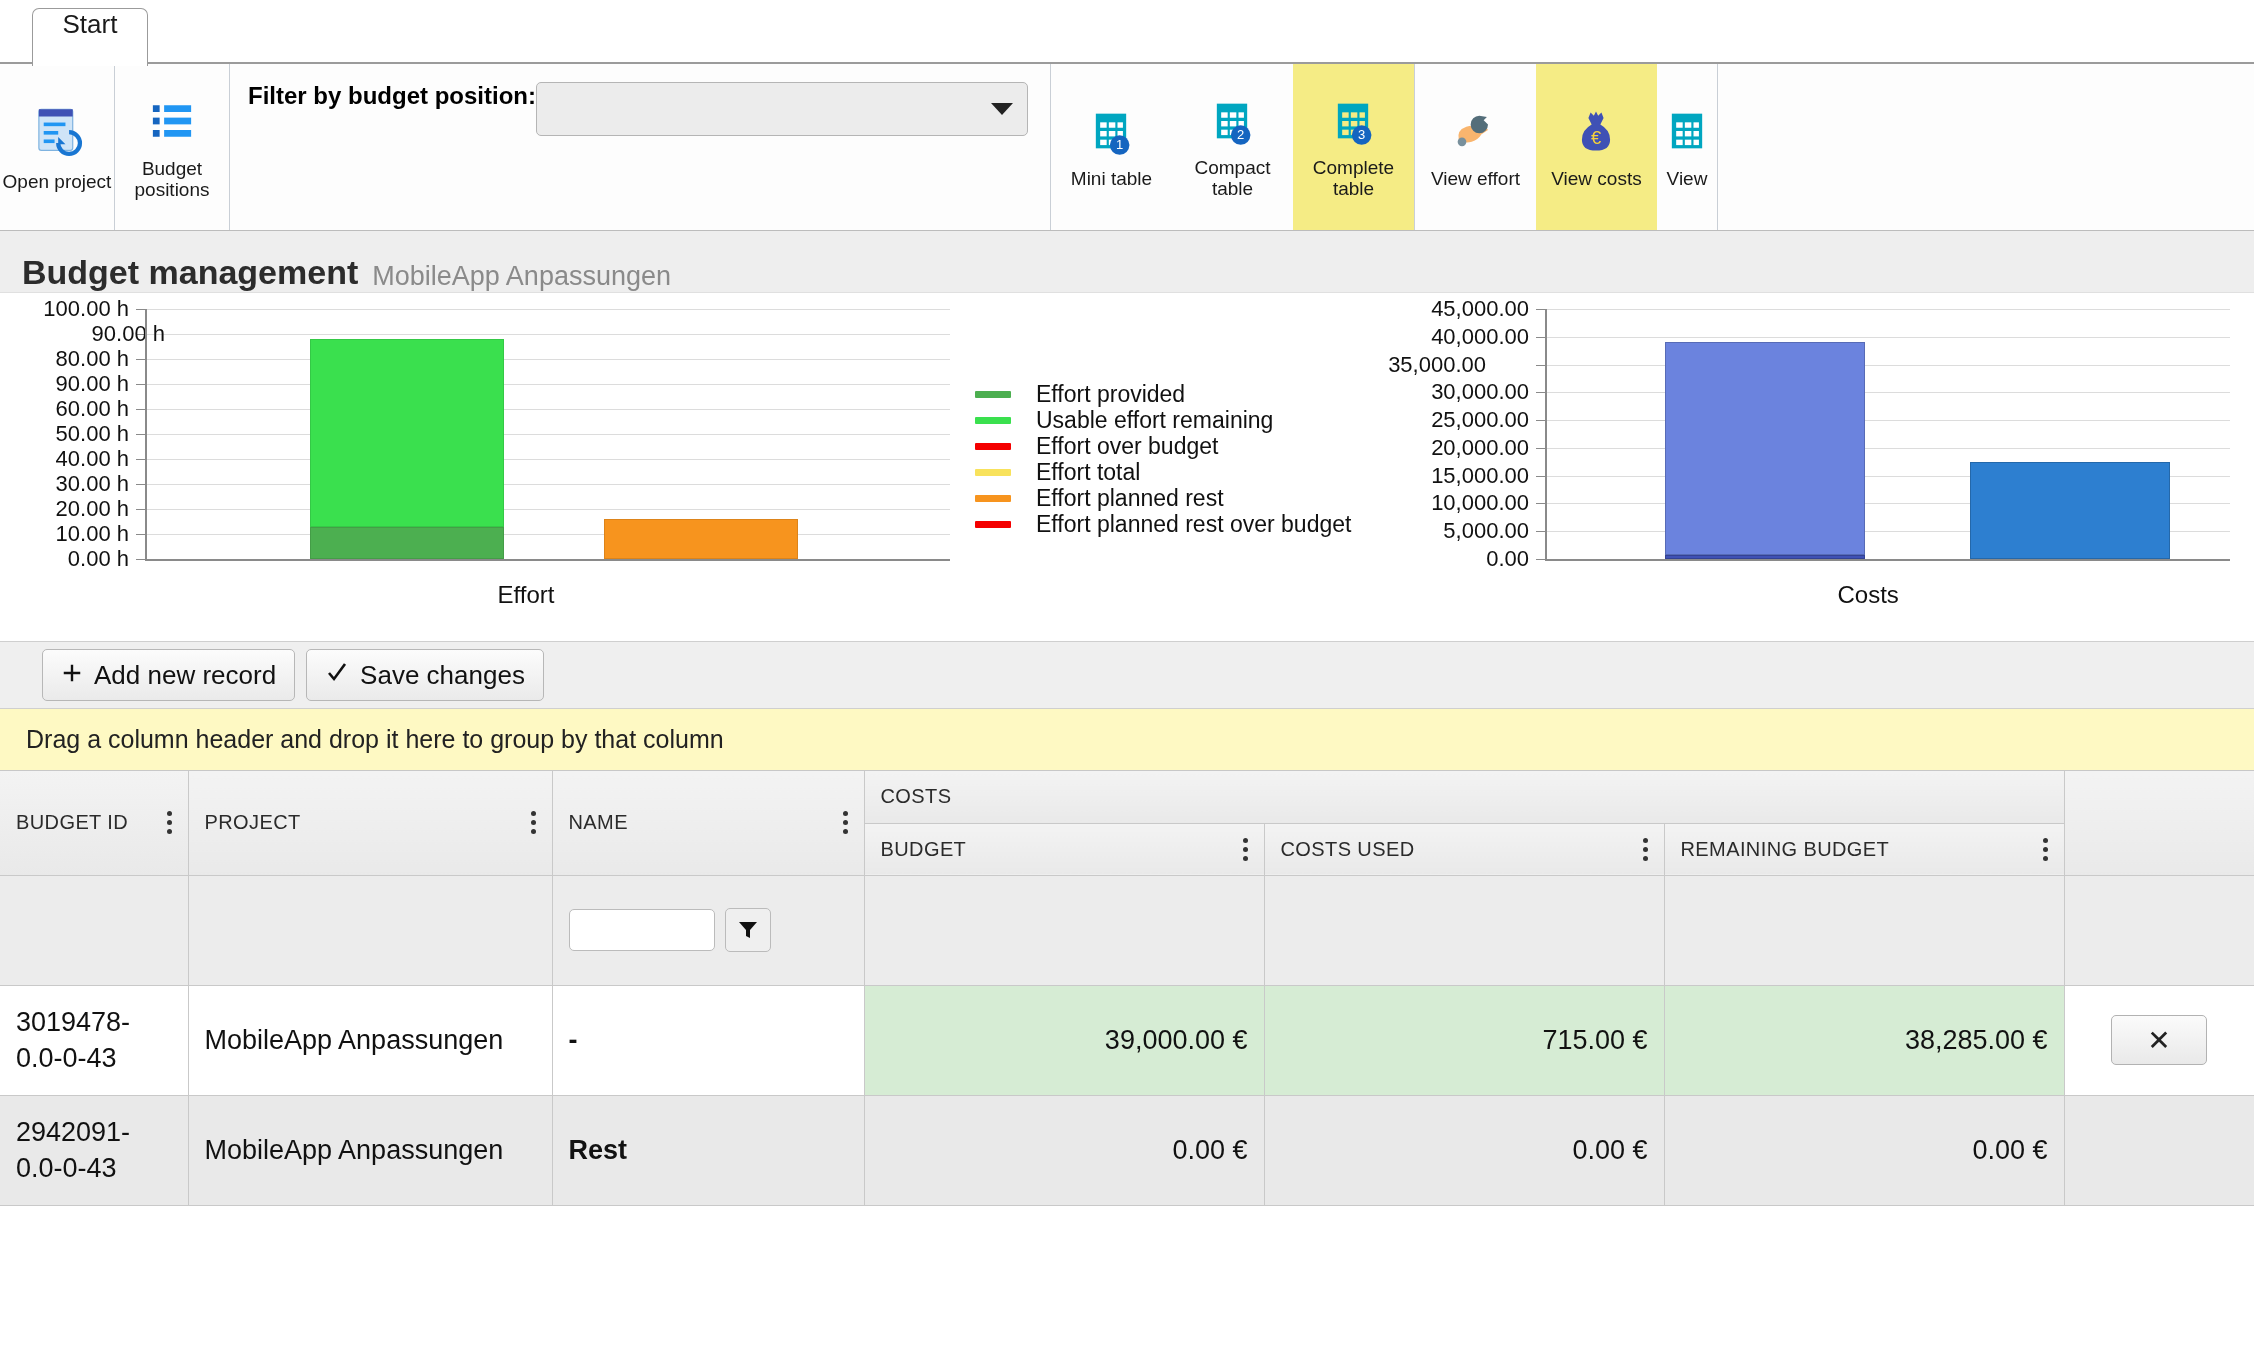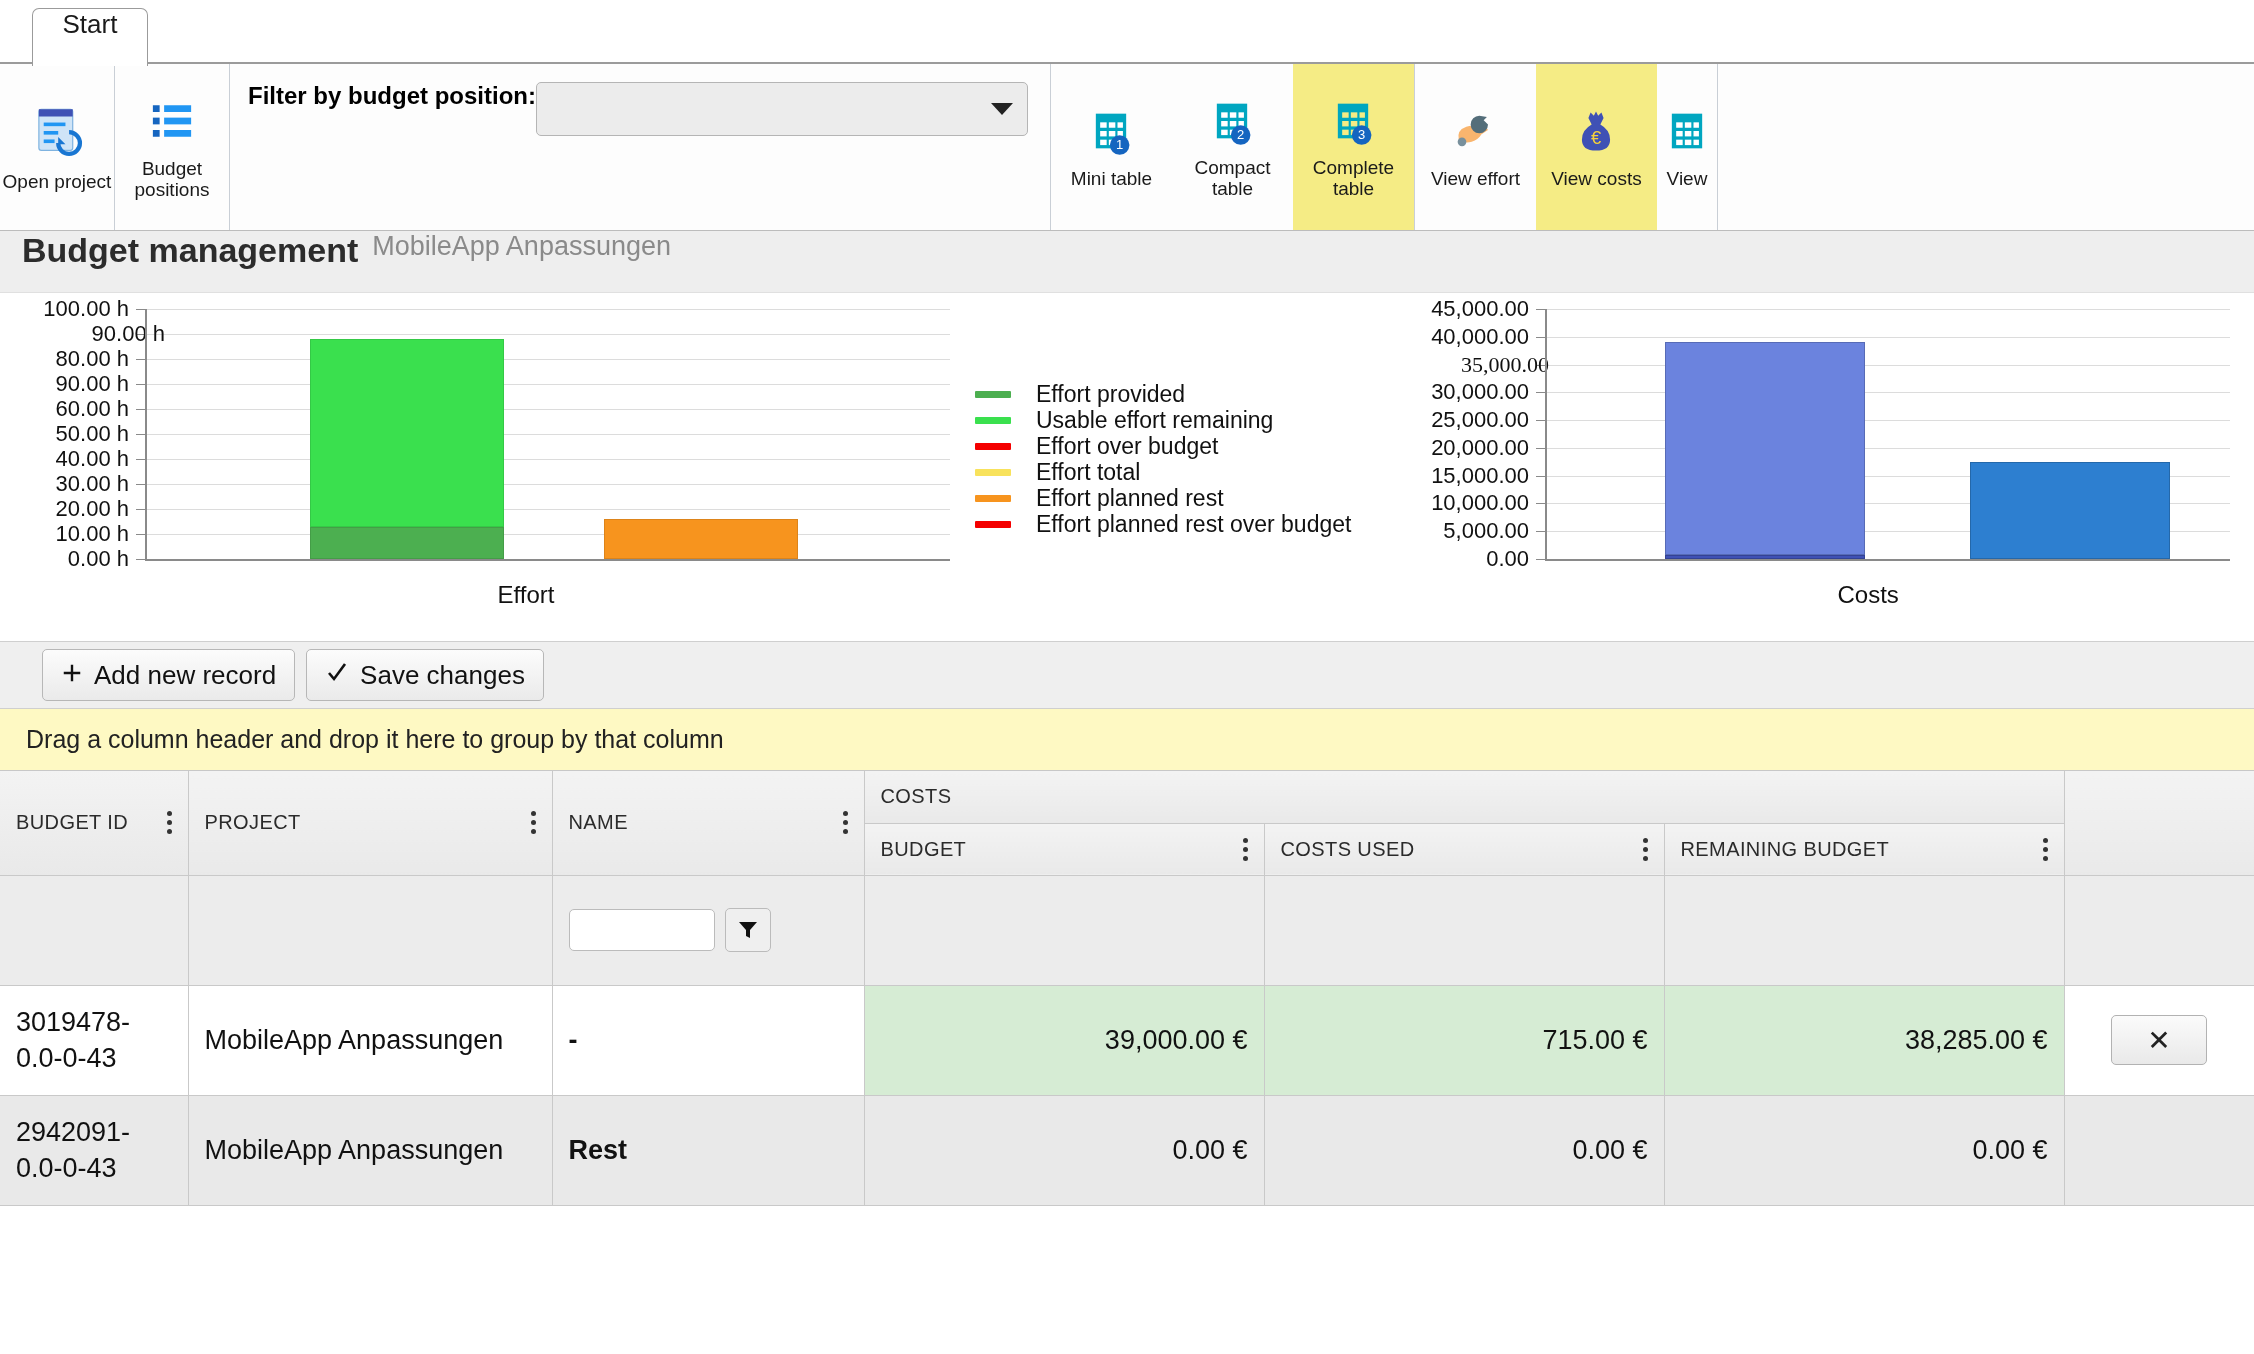--- a/index.html
+++ b/index.html
@@ -99,21 +99,21 @@
     display:flex;align-items:center;justify-content:center;cursor:pointer;
   }
 
   
   .ic { display:block; }
 
   
   .titlebar {
     height: 62px;
     background: #eeeeee;
-    display:flex; align-items:flex-start;
+    display:flex; align-items:flex-end;
     padding-left: 22px;
     gap: 14px;
     border-bottom: 1px solid #e0e0e0;
   }
   .titlebar .t1 { font-size: 34px; font-weight: bold; color:#2c2c2c; }
   .titlebar .t2 { font-size: 27px; color:#8a8a8a; }
 
   
   .charts {
     height: 348px;
@@ -492,21 +492,21 @@
       <div class="tickmark" style="left: 156px; top: 154.889px;"></div>
       <div class="axislabel" style="right: 725px; top: 154.889px;">20,000.00</div>
       <div class="gridline" style="left: 165px; top: 127.111px; width: 685px;"></div>
       <div class="tickmark" style="left: 156px; top: 127.111px;"></div>
       <div class="axislabel" style="right: 725px; top: 127.111px;">25,000.00</div>
       <div class="gridline" style="left: 165px; top: 99.3333px; width: 685px;"></div>
       <div class="tickmark" style="left: 156px; top: 99.3333px;"></div>
       <div class="axislabel" style="right: 725px; top: 99.3333px;">30,000.00</div>
       <div class="gridline" style="left: 165px; top: 71.5556px; width: 685px;"></div>
       <div class="tickmark" style="left: 156px; top: 71.5556px;"></div>
-      <div class="axislabel" style="right: 705px; top: 71.5556px; font-family: Liberation Serif, serif;">35,000.00</div>
+      <div class="axislabel" style="right: 768px; top: 71.5556px;">35,000.00</div>
       <div class="gridline" style="left: 165px; top: 43.7778px; width: 685px;"></div>
       <div class="tickmark" style="left: 156px; top: 43.7778px;"></div>
       <div class="axislabel" style="right: 725px; top: 43.7778px;">40,000.00</div>
       <div class="gridline" style="left: 165px; top: 16px; width: 685px;"></div>
       <div class="tickmark" style="left: 156px; top: 16px;"></div>
       <div class="axislabel" style="right: 725px; top: 16px;">45,000.00</div>
       <div class="axisY" style="left: 165px; top: 16px; height: 250px;"></div>
       <div class="axisX" style="left: 165px; top: 266px; width: 685px;"></div>
       <div class="bar" title="Costs used" style="left: 285px; top: 262.028px; width: 200px; height: 3.97222px; background: rgb(63, 81, 181); border: 1px solid rgba(0, 0, 0, 0.18);"></div>
       <div class="bar" title="Remaining budget" style="left: 285px; top: 49.3333px; width: 200px; height: 212.694px; background: rgb(107, 131, 222); border: 1px solid rgba(0, 0, 0, 0.18);"></div>

